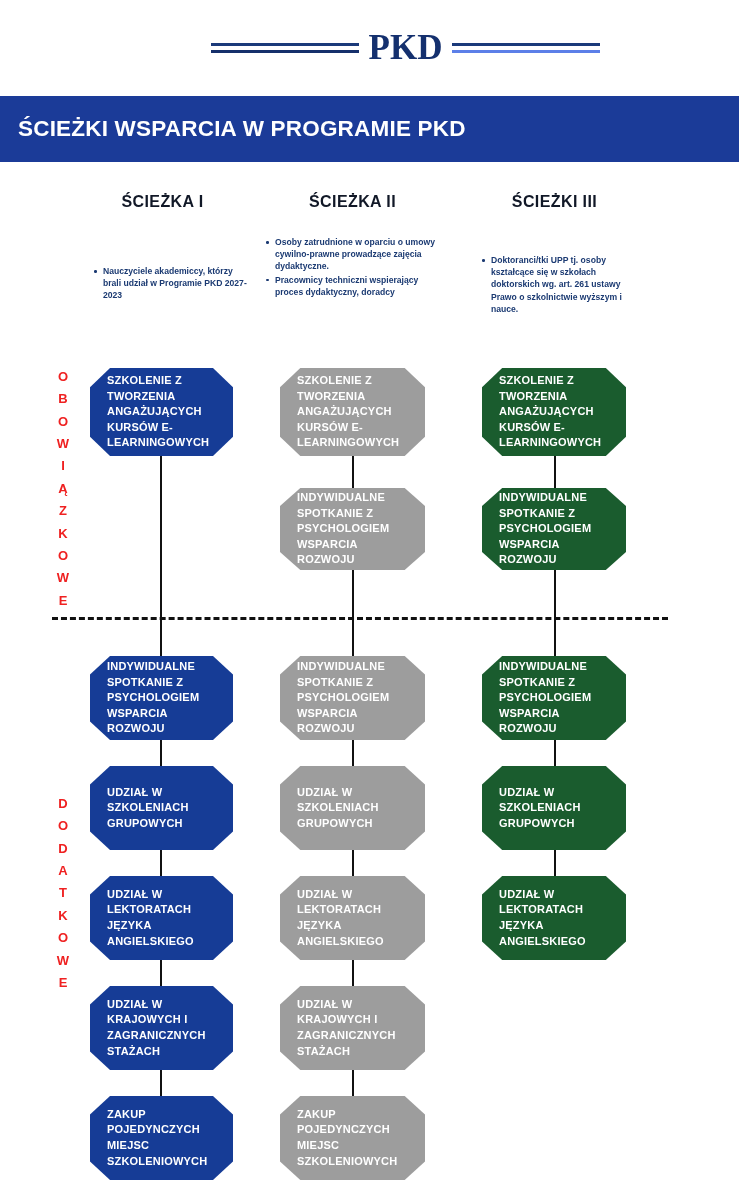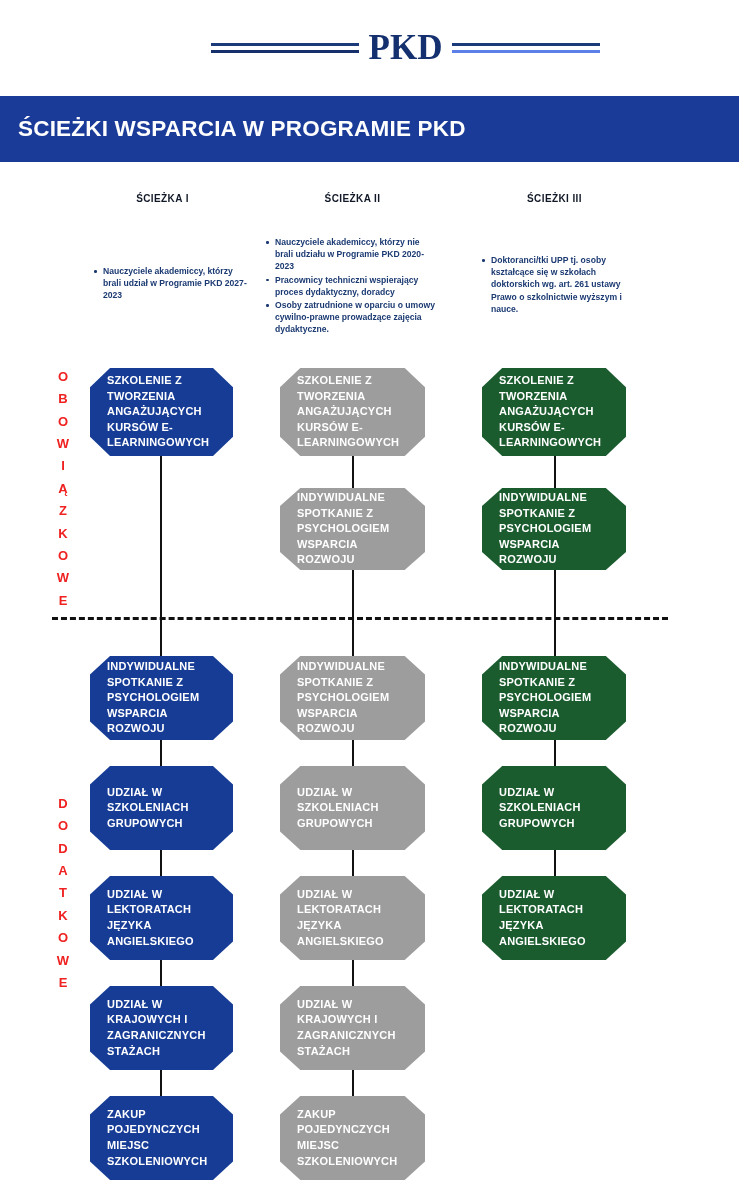--- a/index.html
+++ b/index.html
@@ -34,21 +34,21 @@
     background:#1b3b98;
     display:flex;align-items:center;
   }
   .banner-title{
     color:#ffffff;font-size:22.5px;font-weight:bold;
     letter-spacing:0.2px;margin-left:18px;
   }
 
   
   .col-head{
-    position:absolute;font-size:10px;font-weight:bold;color:#111827;
+    position:absolute;font-size:16px;font-weight:bold;color:#111827;
     text-align:center;letter-spacing:0.4px;
   }
   .col-head.c1{left:90px;top:193px;width:145px;}
   .col-head.c2{left:280px;top:193px;width:145px;}
   .col-head.c3{left:482px;top:193px;width:145px;}
 
   
   .bullets{
     position:absolute;color:#1b3a72;font-size:8.6px;font-weight:bold;
     line-height:1.42;
@@ -124,23 +124,22 @@
 <div class="col-head c2">ŚCIEŻKA II</div>
 <div class="col-head c3">ŚCIEŻKI III</div>
 
 <div class="bullets b1">
   <ul>
     <li>Nauczyciele akademiccy, którzy brali udział w Programie PKD 2027-2023</li>
   </ul>
 </div>
 <div class="bullets b2">
   <ul>
-    <li>Nauczyciele akademiccy, którzy nie brali udziału w Programie PKD 2020-2023</li>
+    <li>Osoby zatrudnione w oparciu o umowy cywilno-prawne prowadzące zajęcia dydaktyczne.</li>
     <li>Pracownicy techniczni wspierający proces dydaktyczny, doradcy</li>
-    <li>Osoby zatrudnione w oparciu o umowy cywilno-prawne prowadzące zajęcia dydaktyczne.</li>
   </ul>
 </div>
 <div class="bullets b3">
   <ul>
     <li>Doktoranci/tki UPP tj. osoby kształcące się w szkołach doktorskich wg. art. 261 ustawy Prawo o szkolnictwie wyższym i nauce.</li>
   </ul>
 </div>
 
 <div class="side-label oblig" id="lbl-oblig">
     <span>O</span>

